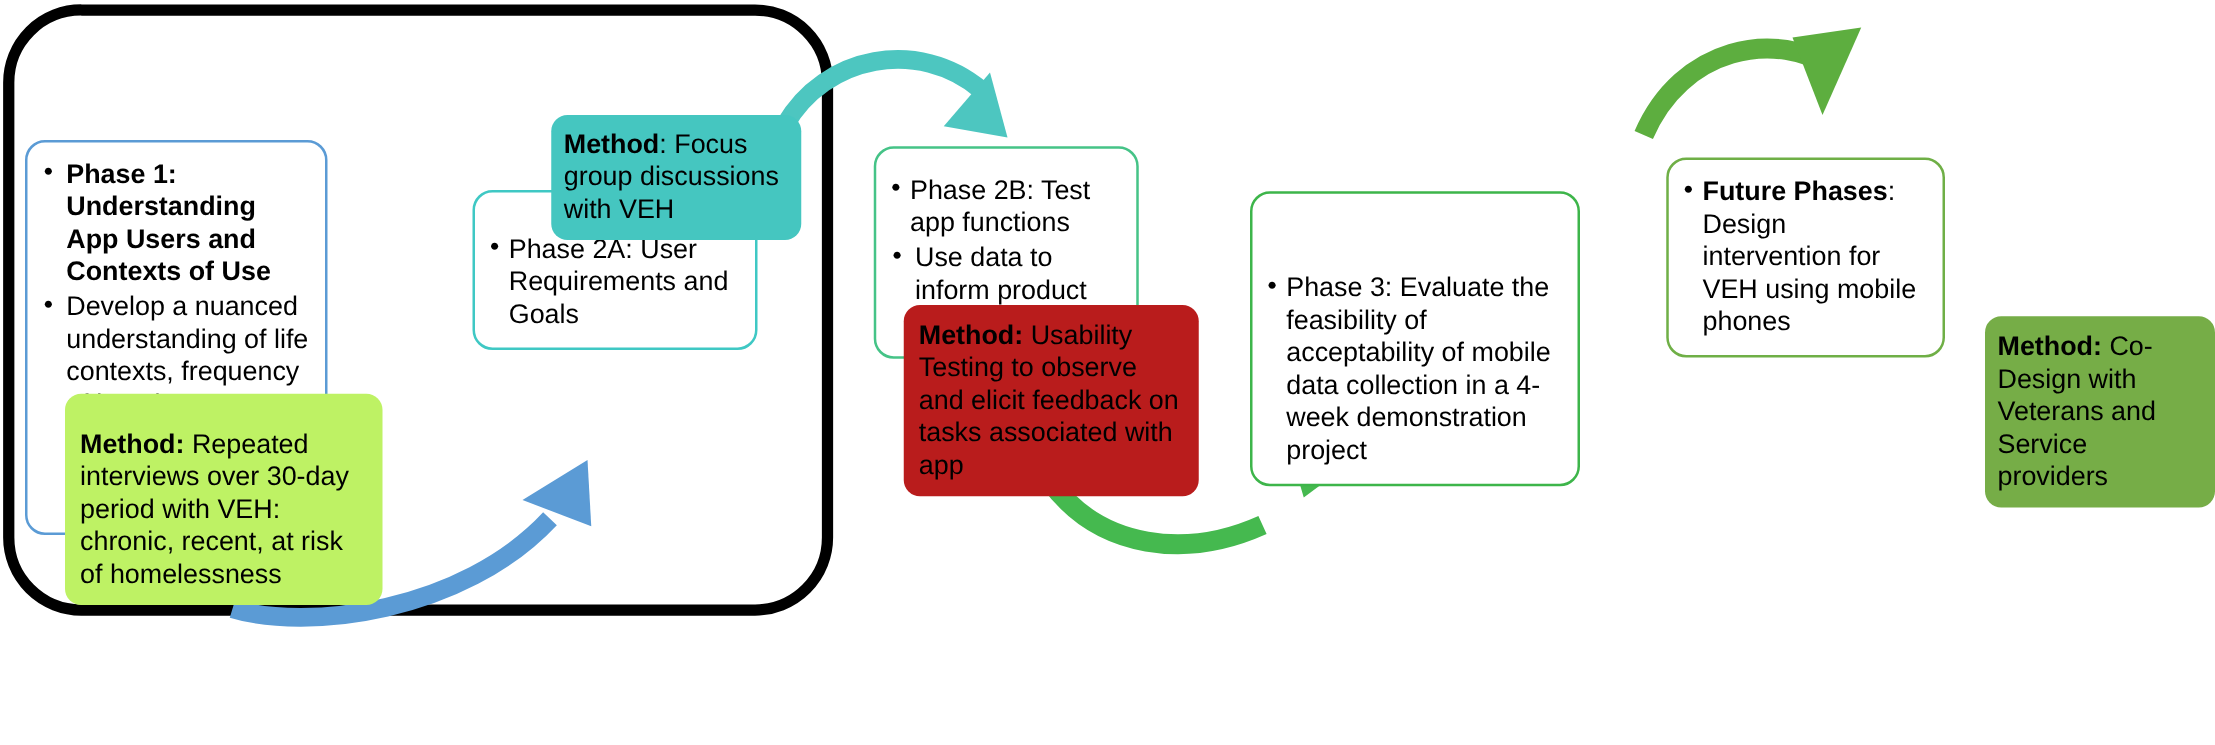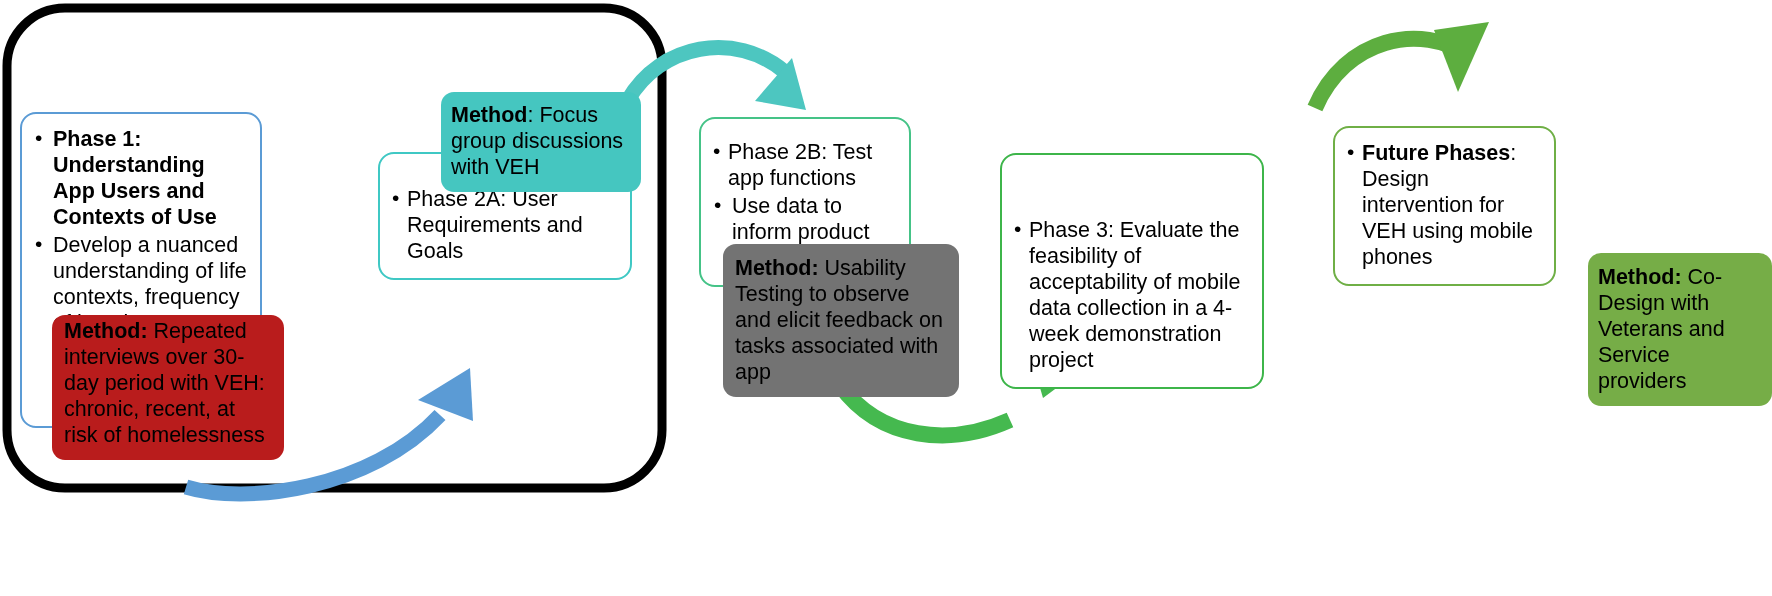--- a/index.html
+++ b/index.html
@@ -40,29 +40,29 @@
     position:absolute;
     left:0;top:-1px;
     font-size:21px;
   }
   .box li.sp{padding-left:19px;}
   .box li.sp:before{left:1px;}
   b{font-weight:bold;}
 
   
   #c1-phase{left:20px;top:112px;width:242px;padding:12px 10px 10px 12px;border-color:#5B9BD5;}
-  #c1-method{left:52px;top:315px;width:232px;padding:3px 12px 12px 12px;background:#b91c1c;}
+  #c1-method{left:52px;top:315px;width:254px;padding:27px 12px 12px 12px;background:#bef264;}
 
   
-  #c2-phase{left:378px;top:152px;width:254px;padding:32px 10px 12px 12px;border-color:#3FC8C4;}
+  #c2-phase{left:378px;top:152px;width:228px;padding:32px 10px 12px 12px;border-color:#3FC8C4;}
   #c2-method{left:441px;top:92px;width:200px;padding:10px 10px 12px 10px;background:#45C6C0;}
 
   
   #c3-phase{left:687px;top:117px;width:212px;padding:20px 10px 12px 12px;border-color:#45C387;margin-left:12px;}
-  #c3-method{left:723px;top:244px;width:236px;padding:11px 12px 12px 12px;background:#737373;}
+  #c3-method{left:723px;top:244px;width:236px;padding:11px 12px 12px 12px;background:#b91c1c;}
 
   
   #c4-phase{left:1000px;top:153px;width:264px;padding:62px 10px 12px 12px;border-color:#3DB54A;}
   #c4-method{left:1040px;top:83px;width:243px;padding:10px 10px 11px 10px;background:#3FBE47;}
 
   
   #c5-phase{left:1333px;top:126px;width:223px;padding:12px 10px 12px 12px;border-color:#6FAF46;}
   #c5-method{left:1588px;top:253px;width:184px;padding:11px 10px 12px 10px;background:#76AD47;}
 </style>
 </head>

